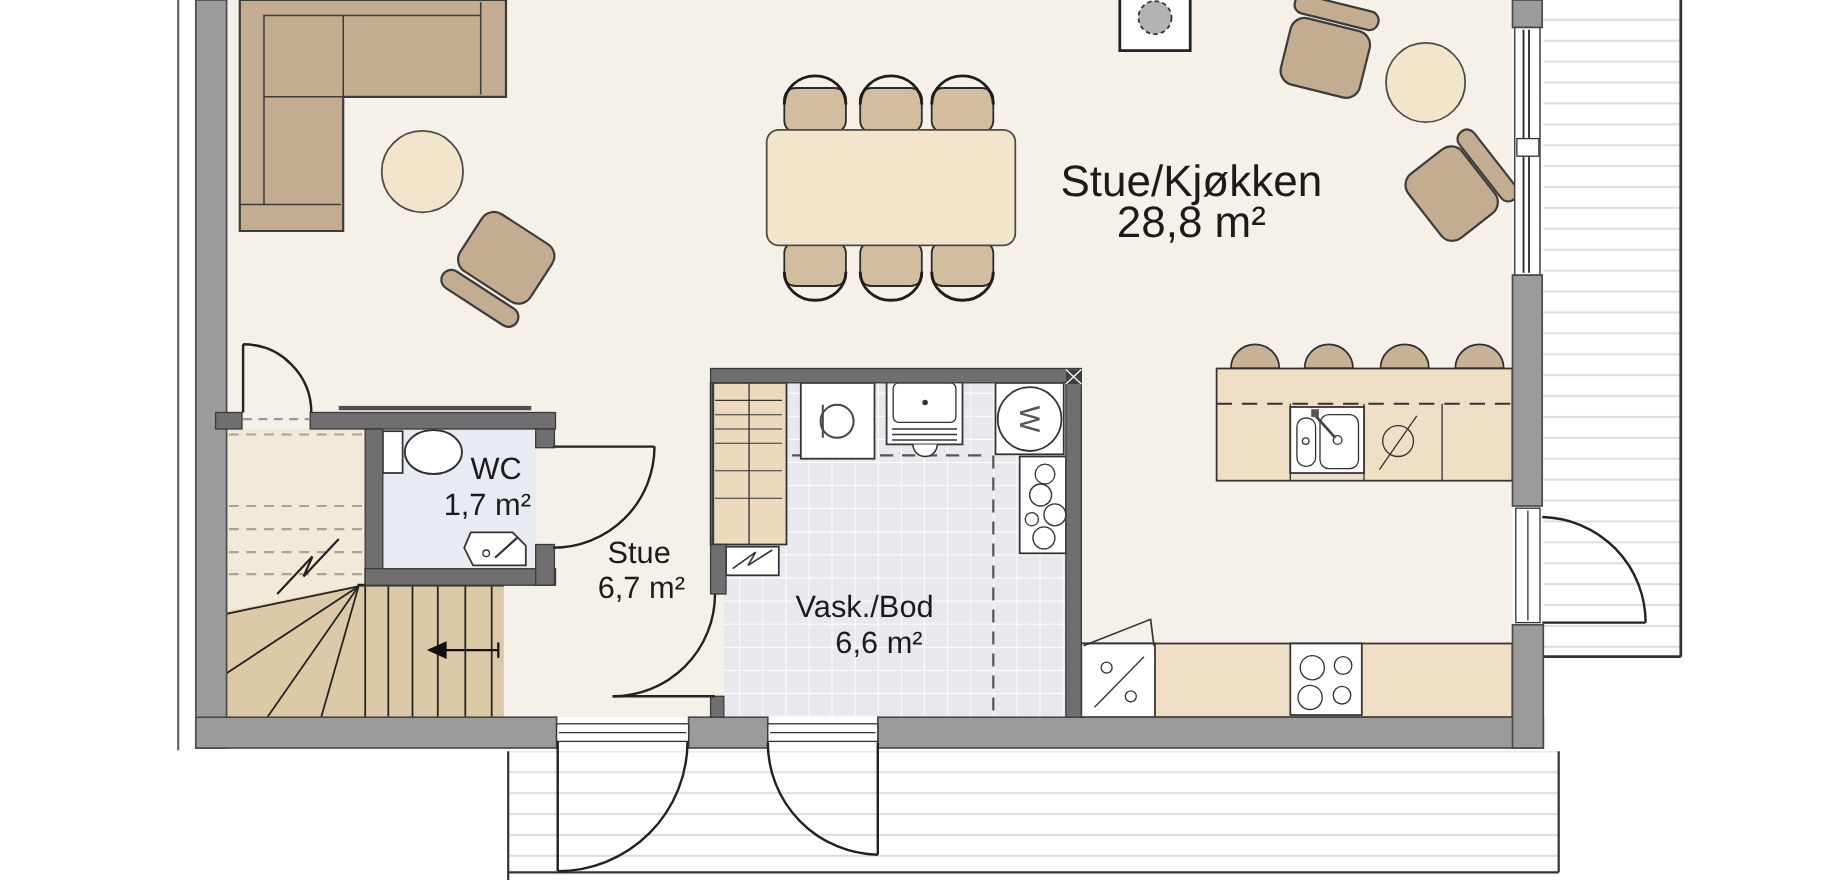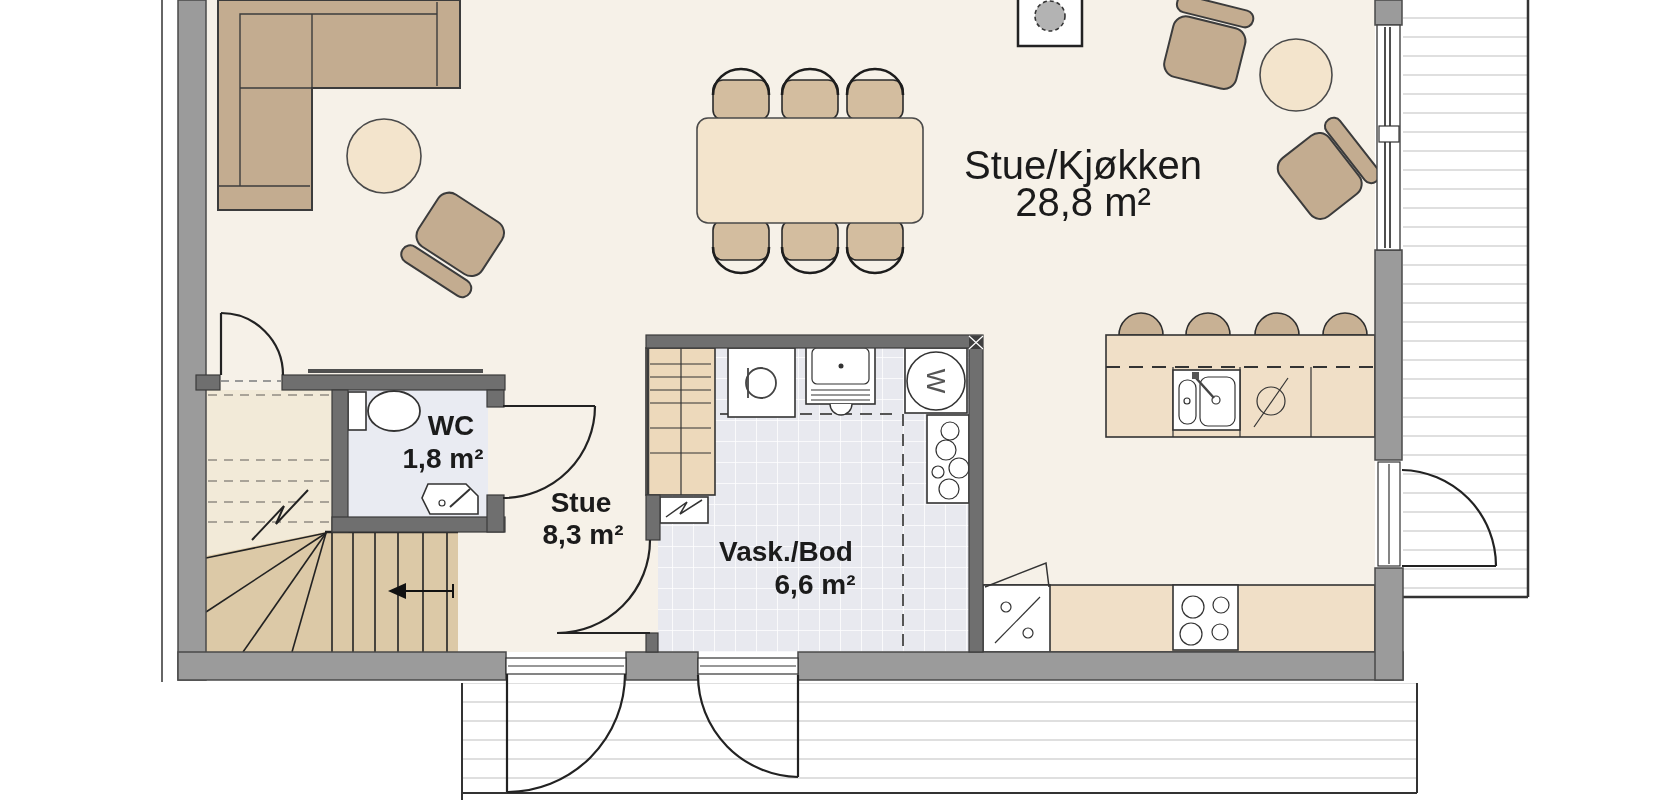--- a/index.html
+++ b/index.html
@@ -2,21 +2,21 @@
 <html style="--wall_exterior: #9b9b9b; --wall_interior: #6f6f6f; --floor: #f6f1e8; --floor_wc: #e9ebf2; --floor_laundry: #e8e9ef; --furniture_tan: #c3ac90; --furniture_light: #f3e4cc; --dining_chair: #d3bd9f; --counter: #f0dfc7; --stool: #c8b194; --stair_tread: #dcc9a7; --stair_upper: #f2ead8; --deck_line: #dcdcdc; --fireplace_gray: #b3b3b3; --text: #1b1b1b;"><head>
 <meta charset="utf-8">
 <style>
   html,body{margin:0;padding:0;background:#fff;}
   .canvas{position:relative;width:1670px;height:800px;background:#fff;overflow:hidden;
           font-family:"Liberation Sans",sans-serif;}
   .canvas svg{position:absolute;left:0;top:0;}
   .lbl{position:absolute;transform:translateX(-50%);white-space:nowrap;color:#1b1b1b;
        text-align:center;font-family:"Liberation Sans",sans-serif;}
   .lbl.big{font-size:40px;line-height:32px;text-align:right;}
-  .lbl.med{font-size:28px;line-height:28px;font-weight:bold;}
+  .lbl.med{font-size:28px;line-height:28px;}
 
   
   .wall-ext{fill:var(--wall_exterior,#9b9b9b);stroke:#4a4a4a;stroke-width:1.5;}
   .wall-int{fill:var(--wall_interior,#6f6f6f);stroke:#3b3b3b;stroke-width:1.2;}
   .furn{fill:var(--furniture_tan,#c3ac90);stroke:#3c3c3c;stroke-width:2;}
   .furn-light{fill:var(--furniture_light,#f3e4cc);stroke:#4a4a4a;stroke-width:1.6;}
   .chair{fill:var(--dining_chair,#d3bd9f);stroke:#2b2b2b;stroke-width:1.6;}
   .counter{fill:var(--counter,#f0dfc7);stroke:#333;stroke-width:1.6;}
   .fixture{fill:#ffffff;stroke:#333;stroke-width:1.6;}
   .thin{stroke:#333;stroke-width:1.2;fill:none;}
@@ -313,21 +313,21 @@
   <g>
     <line x1="1402" y1="566" x2="1496" y2="566" class="doorline"></line>
     <path d="M1496,566 A96,96 0 0 0 1402,470" class="doorline"></path>
   </g>
 </svg>
 
 <div class="lbl big" style="left:1083px;top:149px;">Stue/Kjøkken</div>
 <div class="lbl big" style="left:1083px;top:186px;">28,8 m²</div>
 
 <div class="lbl med" style="left:451px;top:412px;">WC</div>
-<div class="lbl med" style="left:443px;top:445px;">1,8 m²</div>
+<div class="lbl med" style="left:443px;top:445px;">1,7 m²</div>
 
 <div class="lbl med" style="left:581px;top:489px;">Stue</div>
-<div class="lbl med" style="left:583px;top:521px;">8,3 m²</div>
+<div class="lbl med" style="left:583px;top:521px;">6,7 m²</div>
 
 <div class="lbl med" style="left:786px;top:538px;">Vask./Bod</div>
-<div class="lbl med" style="left:799px;top:571px;margin-left:16px;">6,6 m²</div>
+<div class="lbl med" style="left:799px;top:571px;">6,6 m²</div>
 
 </div>
 
 </body></html>

